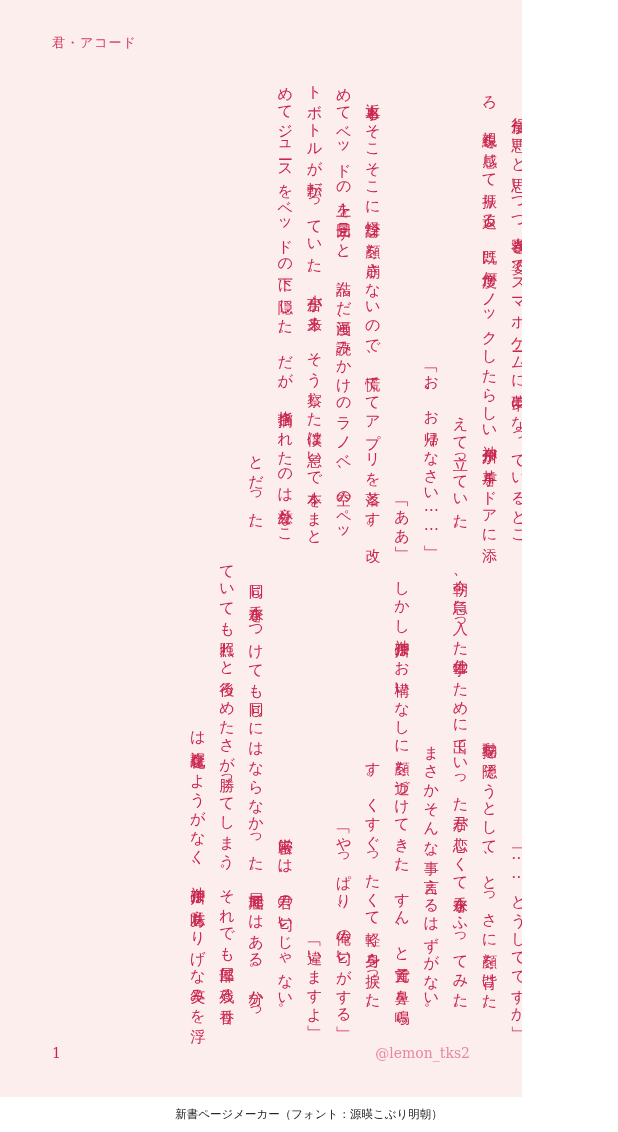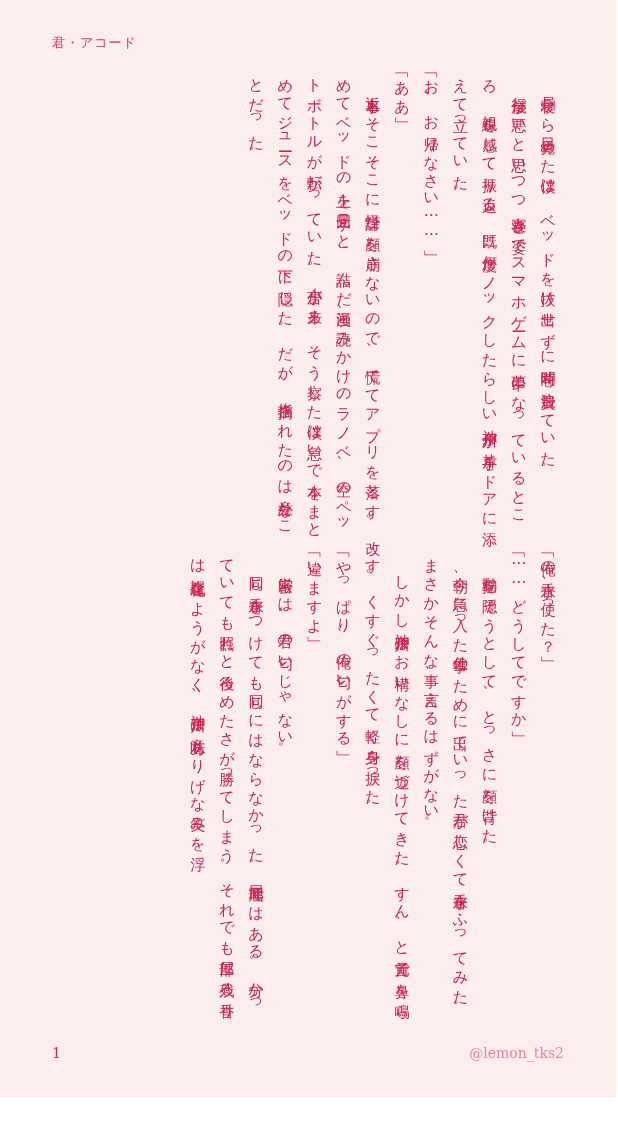--- a/index.html
+++ b/index.html
@@ -17,25 +17,26 @@
     position: relative;
     width: 618px;
     height: 1132px;
     background: #ffffff;
     box-sizing: border-box;
   }
   .sheet {
     position: absolute;
     left: 0;
     top: 0;
-    width: 616px;
+    width: 522px;
     height: 1097px;
     background: #fdeeee;
     box-sizing: border-box;
     overflow: hidden;
+    text-align: right;
   }
   .title {
     position: absolute;
     top: 34px;
     left: 52px;
     font-size: 13px;
     color: #d4365c;
     letter-spacing: 1px;
     font-family: "DejaVu Serif", serif;
   }
@@ -128,13 +129,16 @@
 「違いますよ」
 　厳密には、君の匂いじゃない。
 　同じ香水をつけても同じにはならなかった。屁理屈ではある。分かっていても照れと後ろめたさが勝ってしまう。それでも部屋に残る香りは誤魔化しようがなく、神奈川は意味ありげな笑みを浮</div>
     </div>
 
     <div class="page-number">1</div>
 
     <div class="handle">@lemon_tks2</div>
   </div>
 
+  <div class="footer">
+    <span class="footer-text">新書ページメーカー（フォント：源暎こぶり明朝）</span>
+  </div>
 </div>
 
 </body></html>

